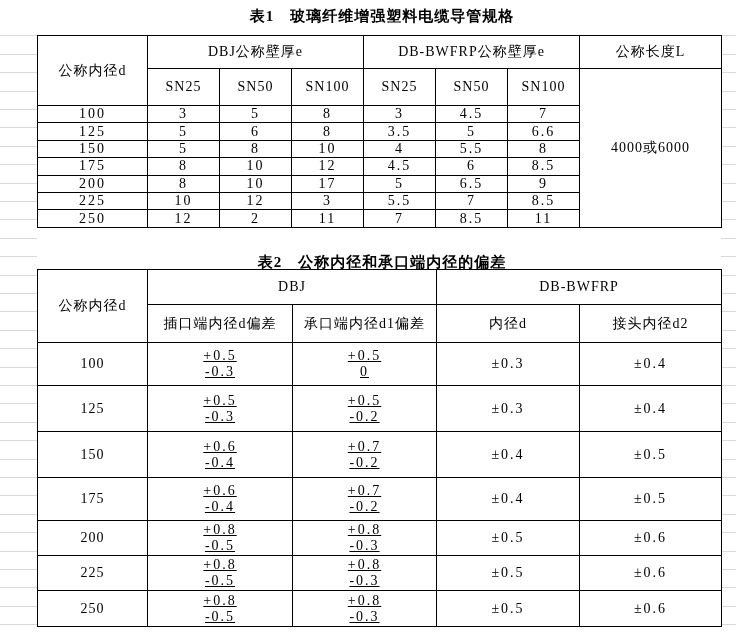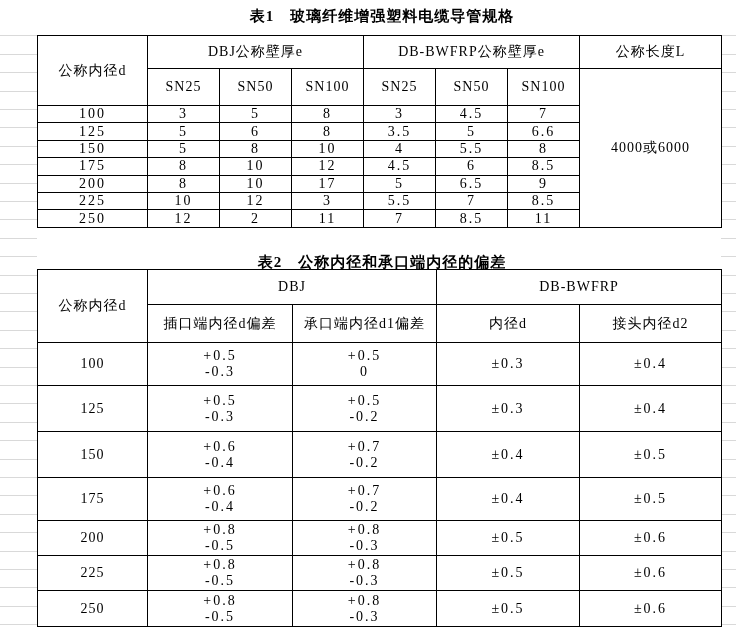--- a/index.html
+++ b/index.html
@@ -41,21 +41,21 @@
   .t1 tr.h2 { height:37px; }
   .t1 tr.dr { height:17.4px; }
   .t1 td.num, .t2 td.pm { letter-spacing:2px; }
 
   .t2 tr.h1 { height:35px; }
   .t2 tr.h2 { height:38px;margin-top:9px; }
   .t2 tr.rA { height:43px; }
   .t2 tr.rB { height:46px; }
   .t2 tr.rC { height:35px; }
   .t2 tr.rD { height:36px; }
-  .t2 td.dev div { line-height:16px; letter-spacing:2px; }
+  .t2 td.dev div { line-height:16px; letter-spacing:2px;text-decoration:underline; }
 </style>
 </head>
 <body>
 
 <div class="page">
 
   <div class="grid-strip left"></div>
   <div class="grid-strip right"></div>
 
   <div class="tbl-title t1-title">表1　玻璃纤维增强塑料电缆导管规格</div>

